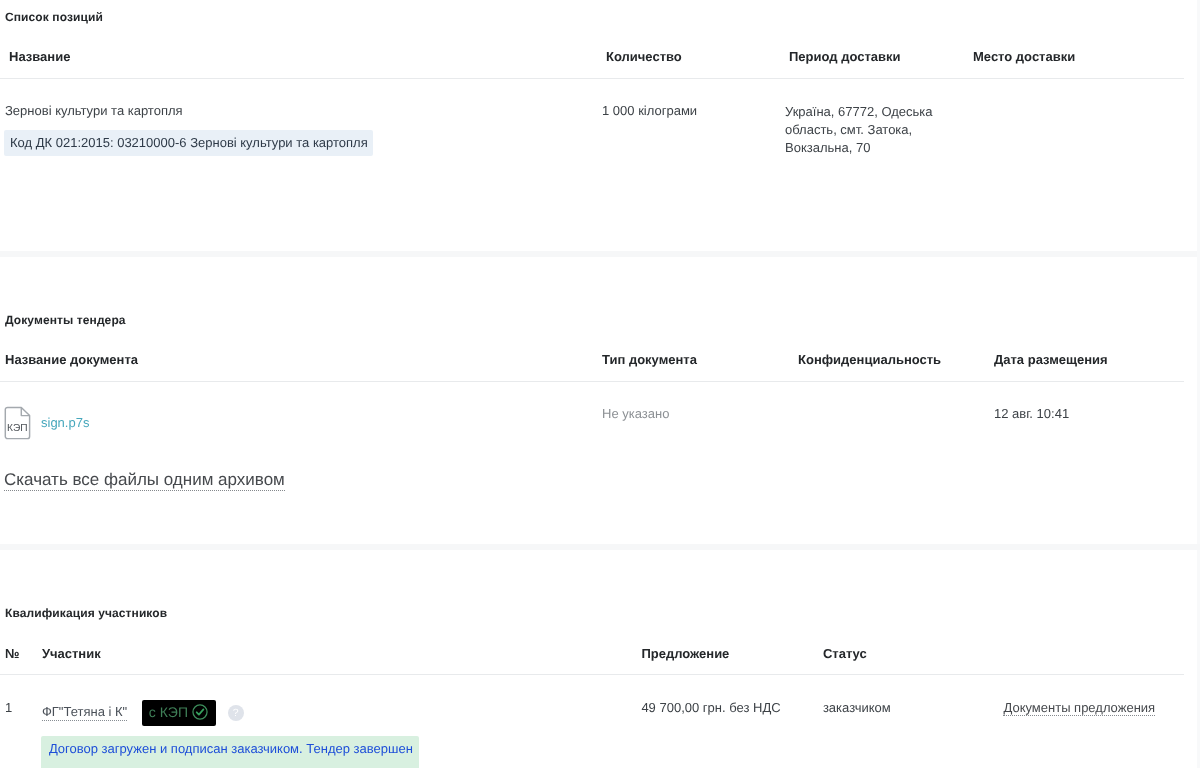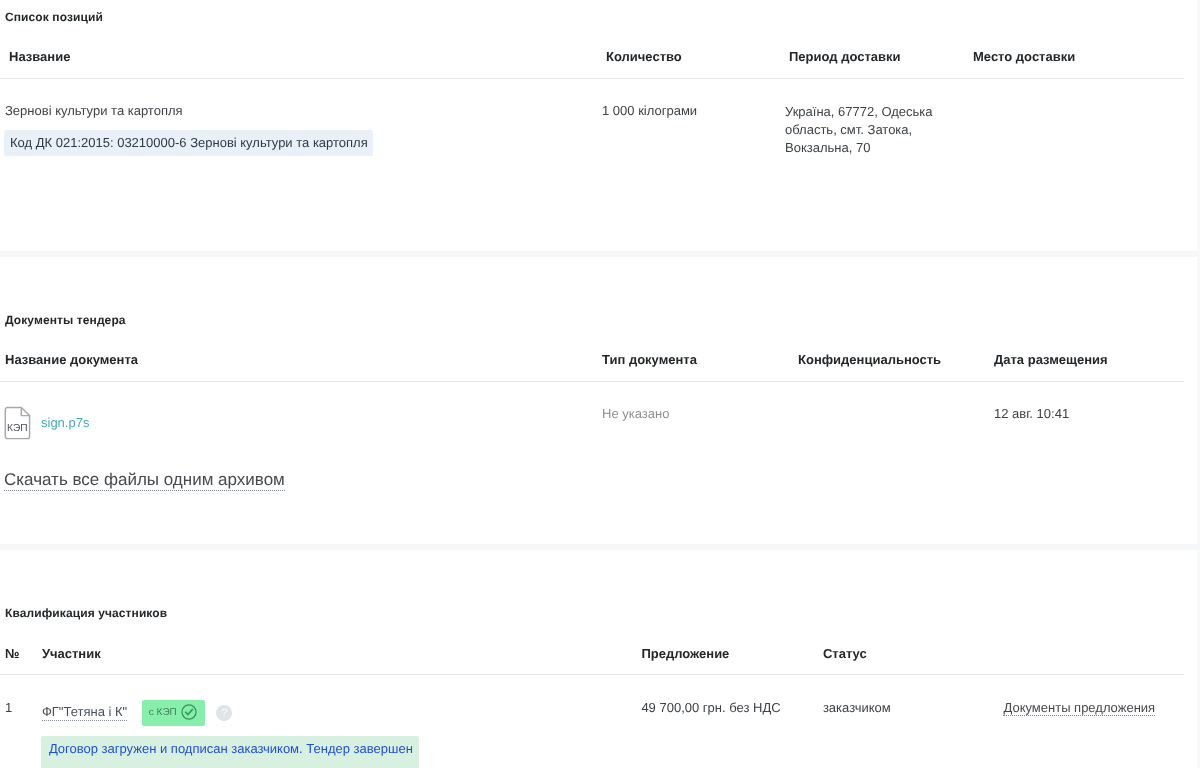--- a/index.html
+++ b/index.html
@@ -73,21 +73,21 @@
   .q-part { width:601px; }
   .q-offer { width:182px; }
   .q-status { width:171px; }
   .q-docs { width:191px; padding-left:10px; box-sizing:border-box; }
 
   .qual-row { position:absolute; left:0; top:700px; width:1184px; padding-left:5px; box-sizing:border-box;
               align-items:flex-start; }
   .q-part .plink { color:#4a5058; font-size:13px; text-decoration:none; border-bottom:1px dotted #878d93; padding-bottom:1px; }
   .badge-kep {
     display:inline-flex; align-items:center; gap:5px;
-    background:#86efac; color:#3f7f57; font-size:10px; line-height:15px;
+    background:#000000; color:#3f7f57; font-size:14px; line-height:15px;
     padding:5px 8px 6px 7px; border-radius:2px; margin-left:11px; vertical-align:middle;
   }
   .help {
     display:inline-block; width:16px; height:16px; border-radius:50%;
     background:#dfe3ea; color:#ffffff; font-size:10.5px; font-weight:normal;
     text-align:center; line-height:16px; margin-left:8px; vertical-align:middle;
   }
   .contract-note {
     display:inline-block; margin-top:10px; margin-left:-1px;
     background:#d8f0e0; color:#1d4ed8; font-size:13px; line-height:15px;

